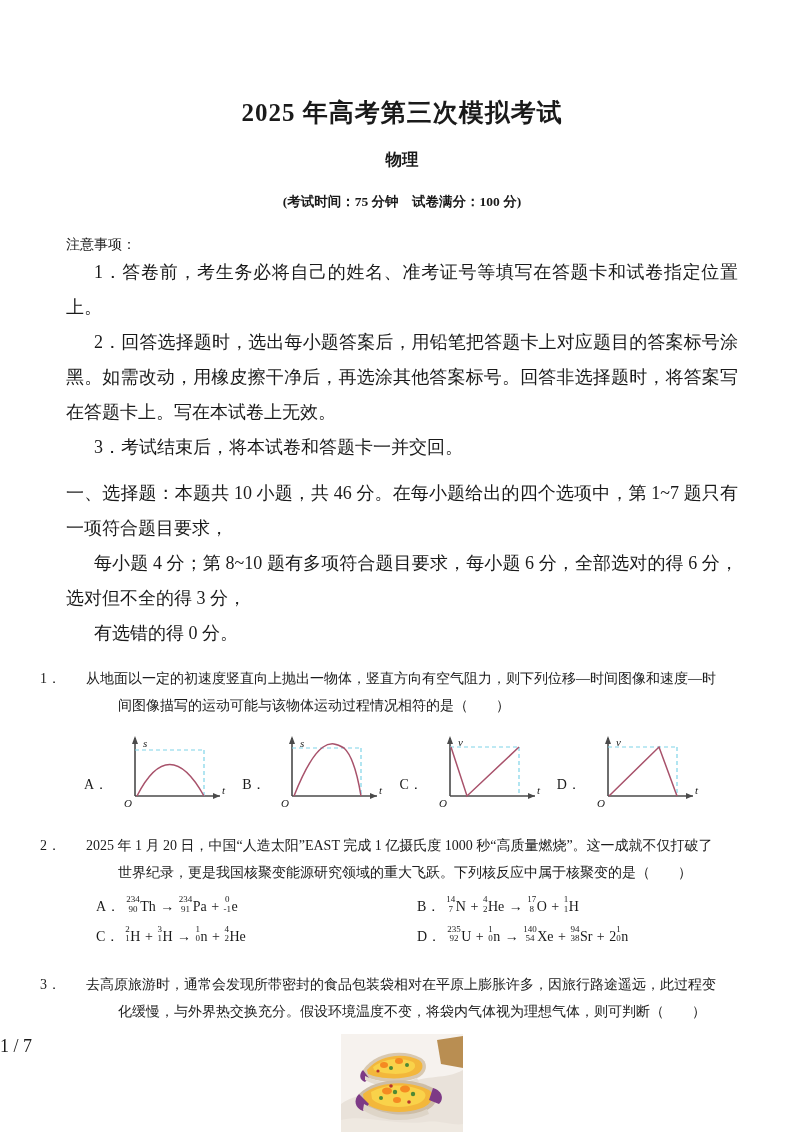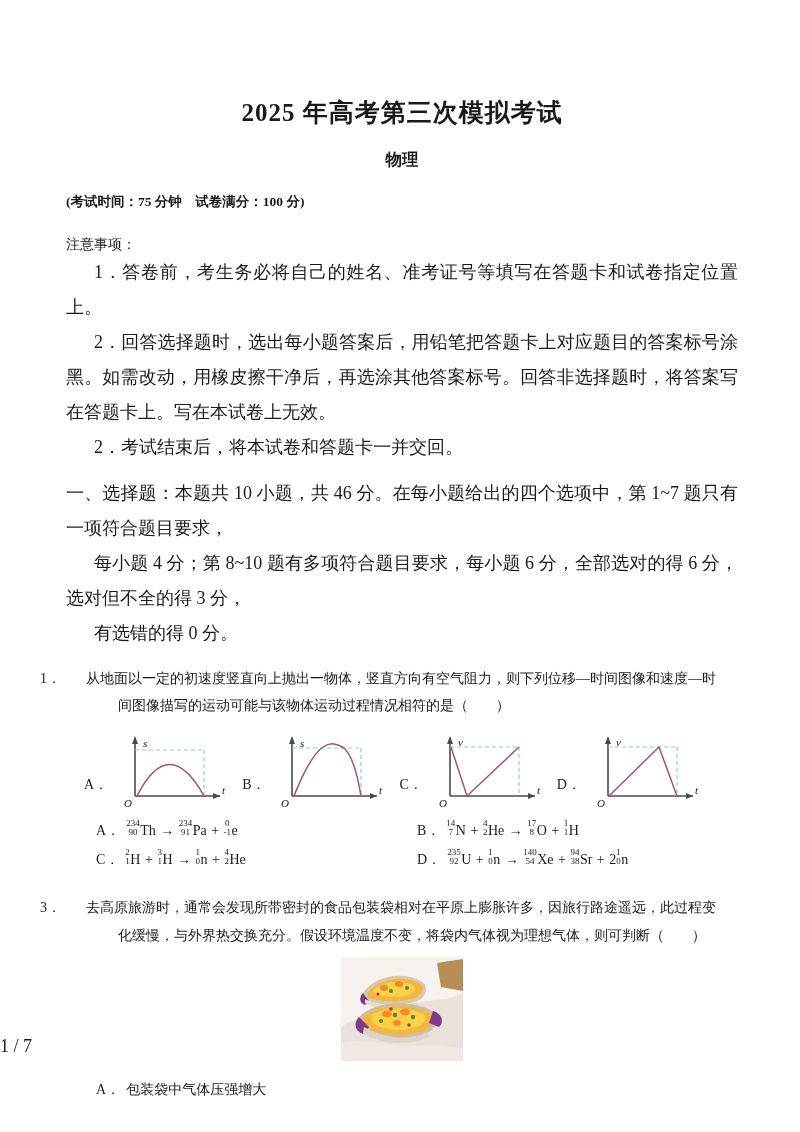--- a/index.html
+++ b/index.html
@@ -38,20 +38,21 @@
     margin-top: 98px;
     line-height: 1.2;
   }
   .doc-subject {
     text-align: center;
     font-size: 16.5px;
     font-weight: 700;
     margin-top: 21px;
   }
   .doc-meta {
+    text-align: center;
     font-size: 13.5px;
     font-weight: 700;
     margin-top: 22px;
   }
 
   
   .notice-head {
     font-size: 14px;
     margin-top: 23px;
     line-height: 1.5;
@@ -169,21 +170,21 @@
 <div class="page">
   <div class="inner">
 
     <div class="doc-title">2025 年高考第三次模拟考试</div>
     <div class="doc-subject">物理</div>
     <div class="doc-meta">(考试时间：75 分钟　试卷满分：100 分)</div>
 
     <div class="notice-head">注意事项：</div>
     <div class="notice-item">1．答卷前，考生务必将自己的姓名、准考证号等填写在答题卡和试卷指定位置上。</div>
     <div class="notice-item">2．回答选择题时，选出每小题答案后，用铅笔把答题卡上对应题目的答案标号涂黑。如需改动，用橡皮擦干净后，再选涂其他答案标号。回答非选择题时，将答案写在答题卡上。写在本试卷上无效。</div>
-    <div class="notice-item">2．考试结束后，将本试卷和答题卡一并交回。</div>
+    <div class="notice-item">3．考试结束后，将本试卷和答题卡一并交回。</div>
 
     <div class="section-head">
       <span>一、选择题：本题共 10 小题，共 46 分。在每小题给出的四个选项中，第 1~7 题只有一项符合题目要求，</span>
       <span class="cont">每小题 4 分；第 8~10 题有多项符合题目要求，每小题 6 分，全部选对的得 6 分，选对但不全的得 3 分，</span>
       <span class="cont">有选错的得 0 分。</span>
     </div>
 
     <div class="question">
       <div class="q-body">
         <span class="q-num">1．</span><span>从地面以一定的初速度竖直向上抛出一物体，竖直方向有空气阻力，则下列位移—时间图像和速度—时</span>
@@ -267,20 +268,26 @@
             <line x1="92" y1="19" x2="92" y2="68"></line>
           </g>
           <path d="M 24 68 L 74 19 L 92 68" stroke="#a8526b" stroke-width="1.5" fill="none"></path>
           <text x="31" y="18" font-family="'Liberation Serif',serif" font-size="11" font-style="italic" fill="#1a1a1a">v</text>
           <text x="110" y="66" font-family="'Liberation Serif',serif" font-size="11" font-style="italic" fill="#1a1a1a">t</text>
           <text x="12" y="79" font-family="'Liberation Serif',serif" font-size="11" font-style="italic" fill="#1a1a1a">O</text>
         </svg>
       </div>
     </div>
 
+    <div class="question" style="margin-top:22px;">
+      <div class="q-body">
+        <span class="q-num">2．</span><span>2025 年 1 月 20 日，中国“人造太阳”EAST 完成 1 亿摄氏度 1000 秒“高质量燃烧”。这一成就不仅打破了</span>
+        <span class="q-cont">世界纪录，更是我国核聚变能源研究领域的重大飞跃。下列核反应中属于核聚变的是（　　）</span>
+      </div>
+    </div>
 
     <div class="opt-row" style="margin-top:6px;">
       <div class="opt-cell">
         <span class="opt-label">A．</span><span class="eq"><span class="nuc"><span>234</span><span>90</span></span><span>Th</span><span class="arrow"> → </span><span class="nuc"><span>234</span><span>91</span></span><span>Pa</span><span class="arrow"> + </span><span class="nuc"><span>0</span><span>-1</span></span><span>e</span></span>
       </div>
       <div class="opt-cell">
         <span class="opt-label">B．</span><span class="eq"><span class="nuc"><span>14</span><span>7</span></span><span>N</span><span class="arrow"> + </span><span class="nuc"><span>4</span><span>2</span></span><span>He</span><span class="arrow"> → </span><span class="nuc"><span>17</span><span>8</span></span><span>O</span><span class="arrow"> + </span><span class="nuc"><span>1</span><span>1</span></span><span>H</span></span>
       </div>
     </div>
 

